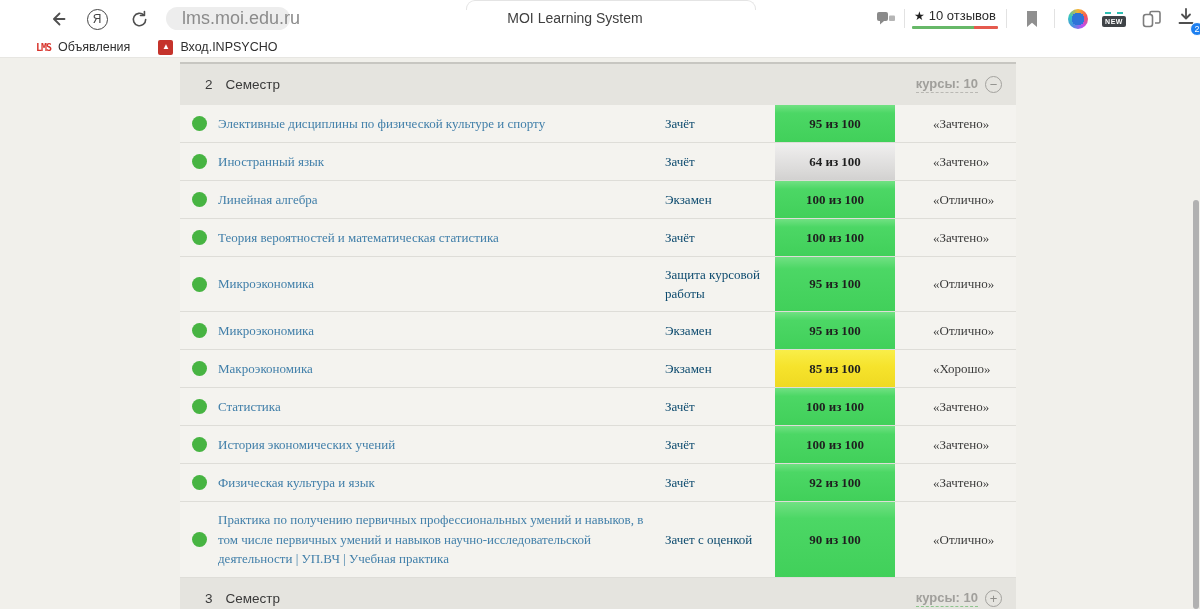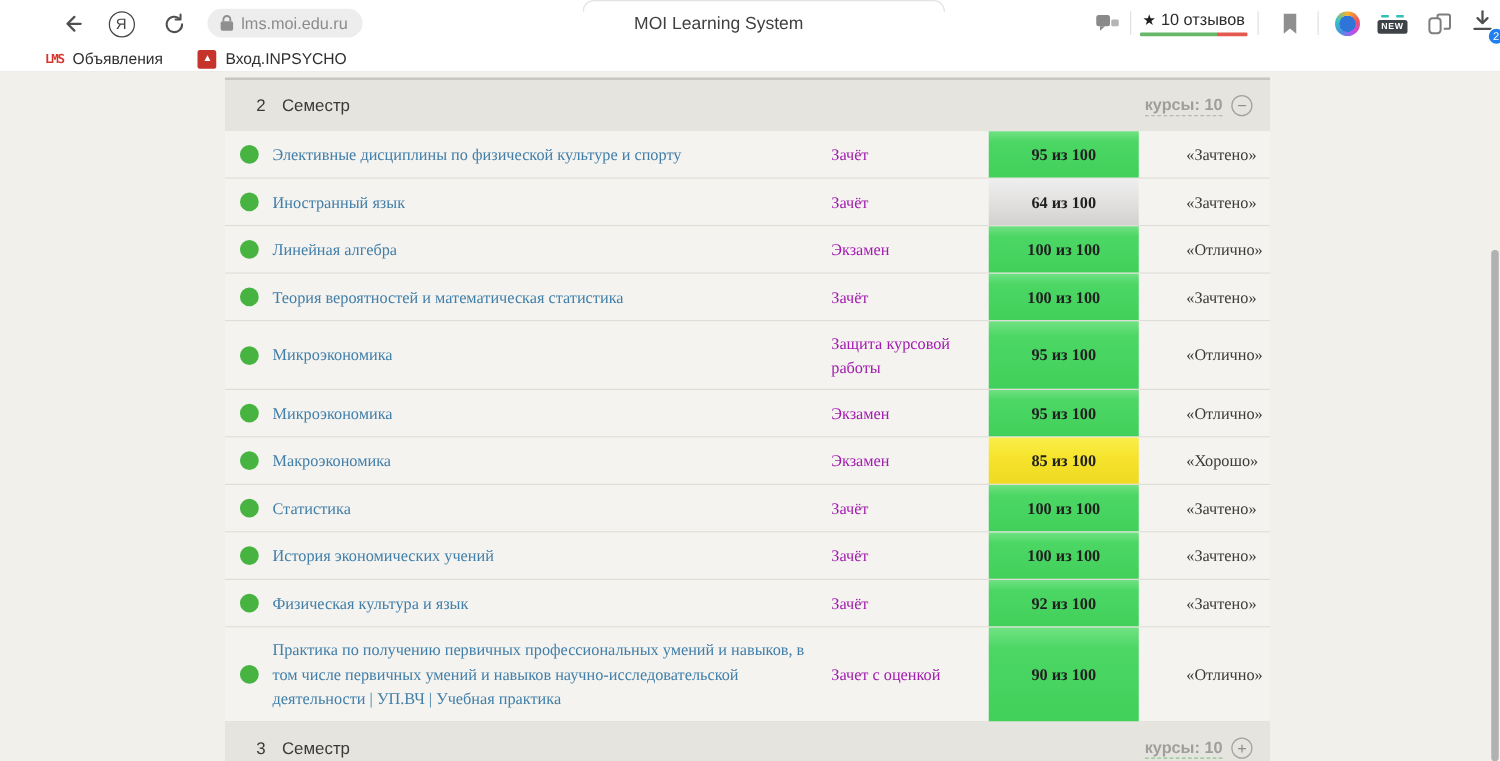--- a/index.html
+++ b/index.html
@@ -4,21 +4,21 @@
 <style>
   * { margin:0; padding:0; box-sizing:border-box; }
   html,body { width:1200px; height:609px; overflow:hidden; font-family:"Liberation Sans",sans-serif; background:#fff; position:relative; }
 
   
   .toolbar { position:absolute; top:0; left:0; width:1200px; height:37px; background:#fff; z-index:5; }
   .tab-hint { position:absolute; top:0; left:466px; width:290px; height:10px; border:1px solid #e4e4e4; border-bottom:none; border-radius:9px 9px 0 0; background:#fff; }
   .tb-btn { position:absolute; top:7px; width:24px; height:24px; display:flex; align-items:center; justify-content:center; }
   .yandex-circle { width:21px; height:21px; border:1.6px solid #454545; border-radius:50%; color:#454545; font-size:12px; display:flex; align-items:center; justify-content:center; }
   .address-pill { position:absolute; left:166px; top:7px; width:124px; height:23px; background:#ededed; border-radius:12px; display:flex; align-items:center; gap:6px; padding:0 10px; }
-  .url-text { font-size:13px; color:#8b8b8b; white-space:nowrap; }
+  .url-text { font-size:18px; color:#8b8b8b; white-space:nowrap; }
   .page-title { position:absolute; top:10px; left:0; width:1150px; text-align:center; font-size:14px; color:#404040; }
   .vdiv { position:absolute; top:9px; width:1px; height:19px; background:#e2e2e2; }
   .reviews { position:absolute; left:912px; top:8px; width:86px; }
   .reviews-line1 { display:flex; align-items:center; justify-content:center; gap:4px; font-size:13px; color:#2b2b2b; }
   .reviews-star { font-size:12px; color:#1f1f1f; }
   .reviews-bar { margin-top:3px; height:3px; width:100%; background:linear-gradient(to right,#67b868 0 72%,#e55a4e 72% 100%); border-radius:1px; }
   .circle-ext { width:20px; height:20px; border-radius:50%;
     background: radial-gradient(circle at 50% 50%, #2f74d8 0 45%, rgba(0,0,0,0) 46%),
                 conic-gradient(#f7b32b, #f2545b, #c04cf0, #4a90e2, #35c6c0, #f7b32b); }
   .new-icon { display:flex; flex-direction:column; align-items:center; }
@@ -39,22 +39,22 @@
   .sec-num { margin-right:13px; }
   .sec-right { margin-left:auto; display:flex; align-items:center; gap:7px; color:#a09f9b; font-size:13px; }
   .courses-link { border-bottom:1px dashed #b9b8b3; padding-bottom:1px; cursor:pointer;font-weight:bold; }
   .courses-link.green { border-bottom-color:#8cc58c; }
   .toggle-circle { width:17px; height:17px; border:1.5px solid #a3a29e; border-radius:50%; display:flex; align-items:center; justify-content:center; font-size:13px; color:#8f8e8a; line-height:1; cursor:pointer; }
 
   .row { display:flex; align-items:stretch; background:#f4f3ef; border-bottom:1px solid #deddd8; min-height:38px;font-family:Liberation Serif, serif; }
   .cell-dot { flex:0 0 38px; display:flex; align-items:center; justify-content:center; }
   .dot { width:15px; height:15px; border-radius:50%; background:#47b442; }
   .cell-name { flex:0 0 447px; display:flex; align-items:center; padding:7px 14px 7px 0; color:#417fa9; font-size:13px; line-height:1.5; text-decoration:none; }
-  .cell-type { flex:0 0 110px; display:flex; align-items:center; color:#a21caf; font-size:13px; line-height:1.5; padding:6px 0; }
-  .cell-score { flex:0 0 120px; display:flex; align-items:center; justify-content:center; font-size:13px; font-weight:700; color:#1f1f1f;margin-left:16px; }
+  .cell-type { flex:0 0 110px; display:flex; align-items:center; color:#0c4a6e; font-size:13px; line-height:1.5; padding:6px 0; }
+  .cell-score { flex:0 0 120px; display:flex; align-items:center; justify-content:center; font-size:13px; font-weight:700; color:#1f1f1f; }
   .cell-score[data-color="green"]  { background:linear-gradient(180deg,#71e183 0%,#4cd765 22%,#41d05a 100%); }
   .cell-score[data-color="gray"]   { background:linear-gradient(180deg,#f0efef 0%,#dcdbda 70%,#d2d1d0 100%); }
   .cell-score[data-color="yellow"] { background:linear-gradient(180deg,#f9ee49 0%,#f6e32c 45%,#efd922 100%); }
   .cell-grade { flex:1; display:flex; align-items:center; padding-left:10px; color:#3b3b3b; font-size:13px;margin-left:28px; }
 
   .scrollbar-thumb { position:absolute; right:1px; top:200px; width:6px; height:409px; background:#b1b1b1; border-radius:3px; z-index:9; }
 </style>
 </head>
 <body>
 

